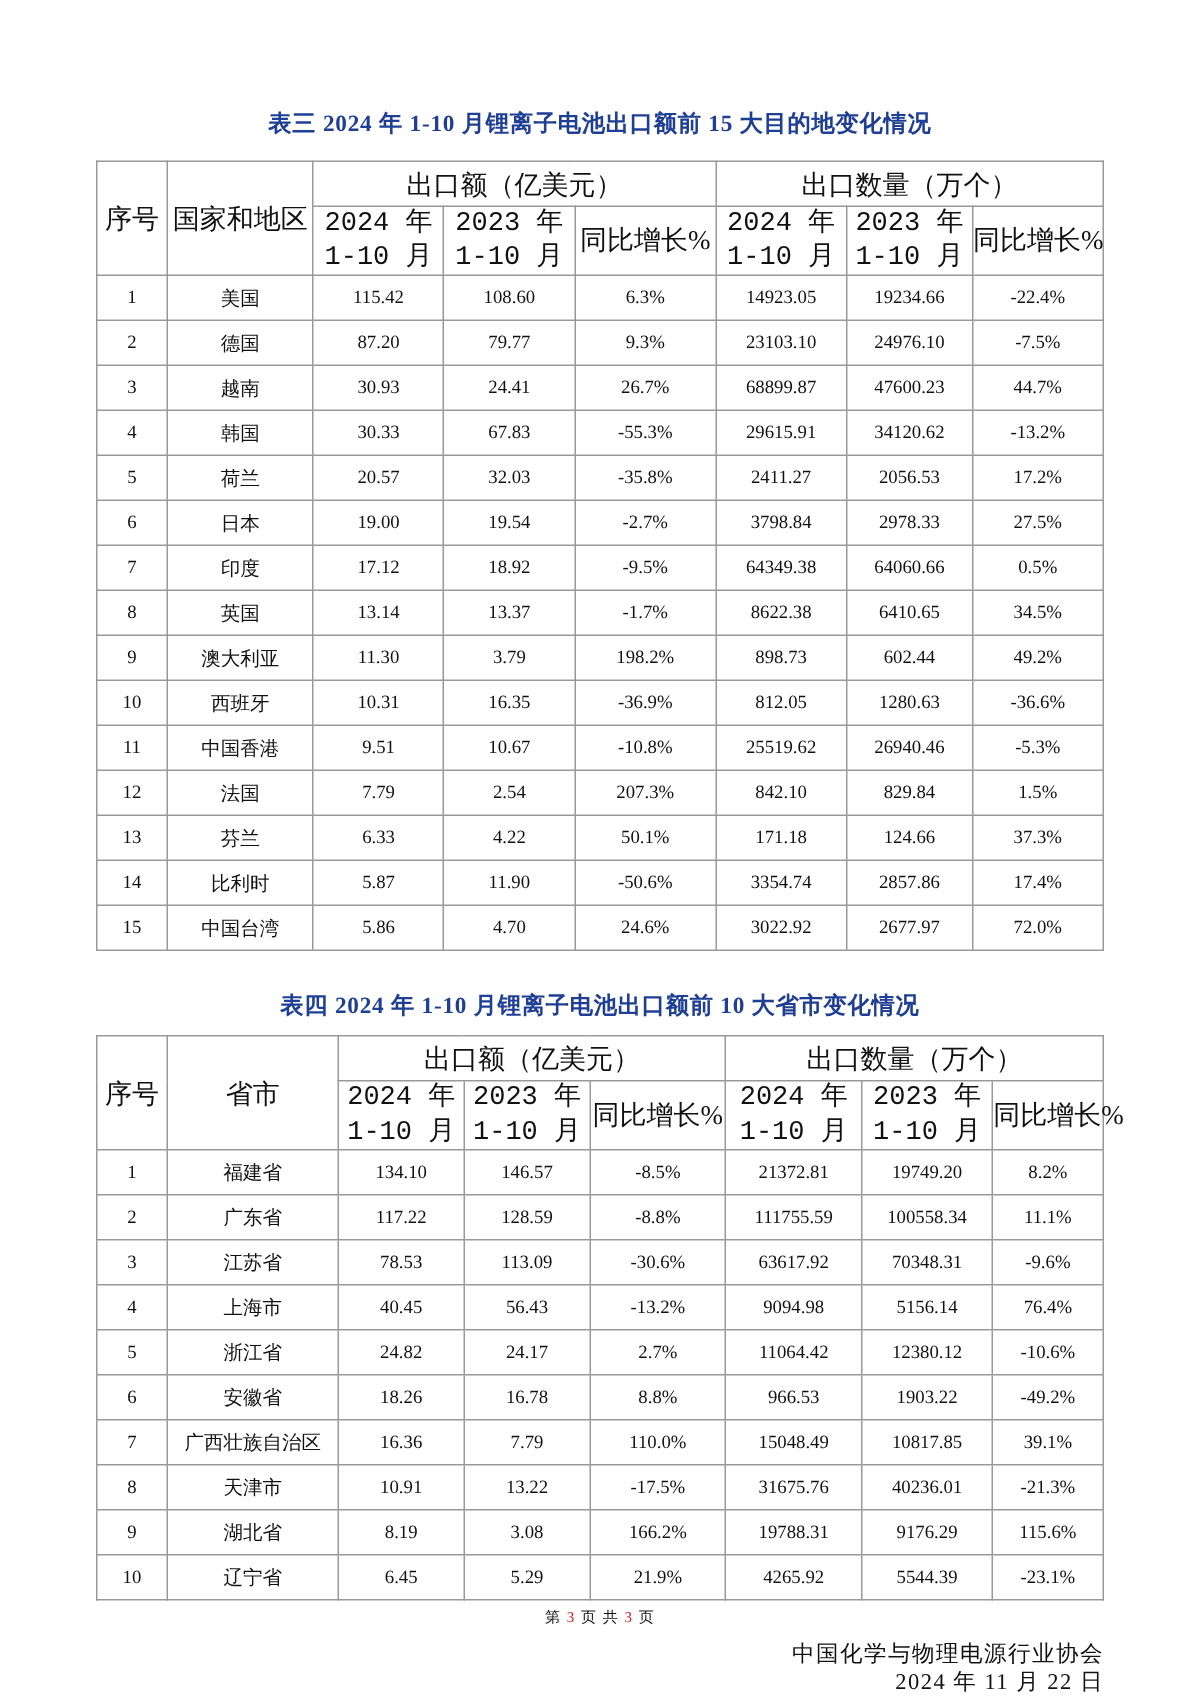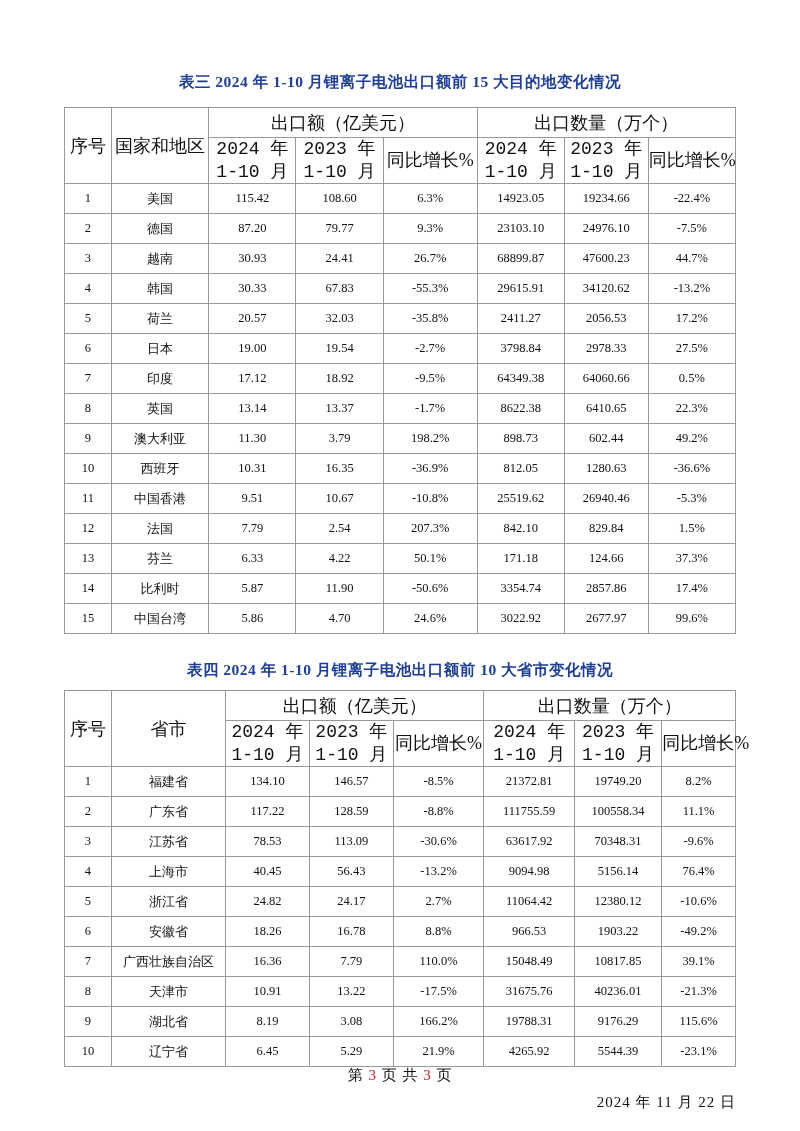--- a/index.html
+++ b/index.html
@@ -84,21 +84,21 @@
     font-size: 15px;
     letter-spacing: 1px;
   }
   .footer .line2 { }
   .pagenum {
     position: absolute;
     bottom: 46px;
     left: 0;
     width: 800px;
     text-align: center;
-    font-size: 15px;
+    font-size: 10px;
     letter-spacing: 1px;
   }
   .pagenum .num { color: #d0202a; }
 </style>
 </head>
 <body>
 
 <div class="page">
 
   <div class="table-title" id="title-three">表三  2024 年 1-10 月锂离子电池出口额前 15 大目的地变化情况</div>
@@ -214,21 +214,21 @@
           <td class="pos">0.5%</td>
         </tr>
         <tr>
           <td>8</td>
           <td class="name-cell">英国</td>
           <td>13.14</td>
           <td>13.37</td>
           <td class="neg">-1.7%</td>
           <td>8622.38</td>
           <td>6410.65</td>
-          <td class="pos">22.3%</td>
+          <td class="pos">34.5%</td>
         </tr>
         <tr>
           <td>9</td>
           <td class="name-cell">澳大利亚</td>
           <td>11.30</td>
           <td>3.79</td>
           <td class="pos">198.2%</td>
           <td>898.73</td>
           <td>602.44</td>
           <td class="pos">49.2%</td>
@@ -284,21 +284,21 @@
           <td class="pos">17.4%</td>
         </tr>
         <tr>
           <td>15</td>
           <td class="name-cell">中国台湾</td>
           <td>5.86</td>
           <td>4.70</td>
           <td class="pos">24.6%</td>
           <td>3022.92</td>
           <td>2677.97</td>
-          <td class="pos">99.6%</td>
+          <td class="pos">72.0%</td>
         </tr>
       </tbody>
   </table>
 
   <div class="table-title" id="title-four">表四  2024 年 1-10 月锂离子电池出口额前 10 大省市变化情况</div>
 
   <table class="doc t4">
     <colgroup>
       <col class="c-idx">
         <col class="c-name">
@@ -435,20 +435,21 @@
           <td>5.29</td>
           <td class="pos">21.9%</td>
           <td>4265.92</td>
           <td>5544.39</td>
           <td class="neg">-23.1%</td>
         </tr>
       </tbody>
   </table>
 
   <div class="footer">
+    <div class="line1">中国化学与物理电源行业协会</div>
     <div class="line2">2024 年 11 月 22 日</div>
   </div>
 
   <div class="pagenum">
     <span>第</span>
     <span class="num">3</span>
     <span>页 共</span>
     <span class="num">3</span>
     <span>页</span>
   </div>

